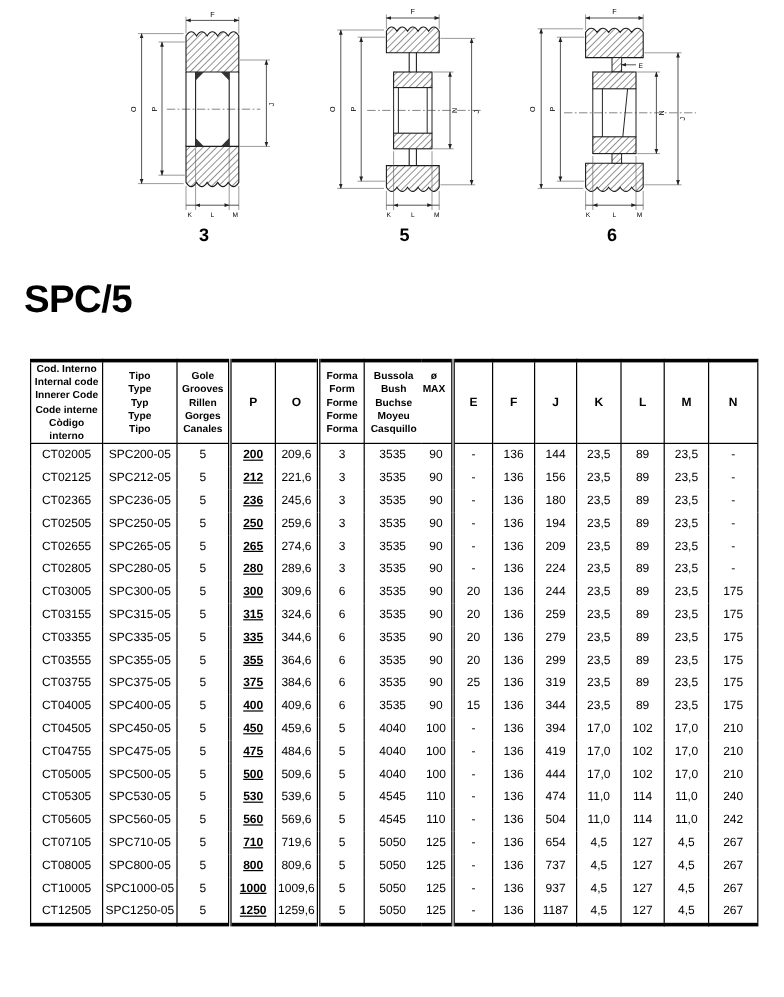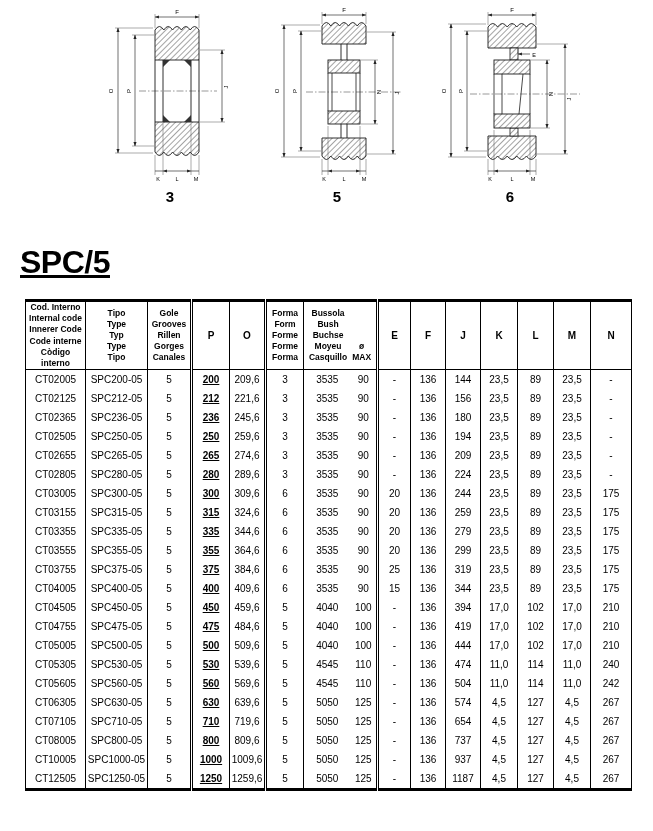--- a/index.html
+++ b/index.html
@@ -15,22 +15,22 @@
   .drawing svg { display:block; }
   .drawing-number {
     text-align:center; font-weight:bold; font-size:15px; margin-top:2px;
     font-family:"Liberation Sans", sans-serif;
   }
   .dim-text { font-size:6px; fill:#000; font-family:"Liberation Sans", sans-serif; }
   .dim-text-s { font-size:5.5px; fill:#000; font-family:"Liberation Sans", sans-serif; }
 
   
   .page-title {
-    position:absolute; left:20px; top:244px;
-    font-size:32px; font-weight:bold; letter-spacing:-0.5px;text-decoration:underline;
+    position:absolute; left:20px; top:231px;
+    font-size:32px; font-weight:bold; letter-spacing:-0.5px;
   }
 
   
   .spec-table {
     position:absolute; left:25px; top:299px;
     border-collapse:collapse; table-layout:fixed;
     border-top:3px solid #000; border-bottom:3px solid #000;
     border-left:1px solid #000; border-right:1px solid #000;
   }
   .spec-table th, .spec-table td {
@@ -39,21 +39,21 @@
   .spec-table thead th {
     font-size:8.5px; font-weight:bold; line-height:1.32;
     height:64px; border-bottom:1px solid #000;
   }
   .spec-table thead th.letter { font-size:10px; }
   .spec-table tbody td { font-size:10px; height:19px; font-weight:normal; }
   .spec-table tbody td.bold { font-weight:bold;text-decoration:underline; }
   .pre { white-space:pre-line; }
   .br  { border-right:1px solid #000; }
   .brd { border-right:3px double #000; }
-  .bussola-wrap { display:flex; align-items:flex-end; justify-content:center; gap:5px; }
+  .bussola-wrap { display:flex; align-items:flex-start; justify-content:center; gap:5px; }
   .dmax { font-size:8.5px; font-weight:bold; }
 </style>
 </head>
 <body>
 
 <div class="drawing" style="left:95px; top:4px; width:150px;">
   <svg width="150" height="182" viewBox="0 0 150 182">
     <defs>
       <pattern id="h3p" patternUnits="userSpaceOnUse" width="4" height="4" patternTransform="rotate(45)">
         <rect width="4" height="4" fill="#fff"></rect>
@@ -555,98 +555,81 @@
     <td class="brd">110</td>
     <td class="br">-</td>
     <td class="br">136</td>
     <td class="br">504</td>
     <td class="br">11,0</td>
     <td class="br">114</td>
     <td class="br">11,0</td>
     <td>242</td>
   </tr>
       <tr>
-    <td class="br">CT06305</td>
-    <td class="br">SPC630-05</td>
-    <td class="brd">5</td>
-    <td class="br bold">630</td>
-    <td class="brd">639,6</td>
+    <td class="br">CT07105</td>
+    <td class="br">SPC710-05</td>
+    <td class="brd">5</td>
+    <td class="br bold">710</td>
+    <td class="brd">719,6</td>
     <td class="br">5</td>
     <td>5050</td>
     <td class="brd">125</td>
     <td class="br">-</td>
     <td class="br">136</td>
-    <td class="br">574</td>
+    <td class="br">654</td>
     <td class="br">4,5</td>
     <td class="br">127</td>
     <td class="br">4,5</td>
     <td>267</td>
   </tr>
       <tr>
-    <td class="br">CT07105</td>
-    <td class="br">SPC710-05</td>
-    <td class="brd">5</td>
-    <td class="br bold">710</td>
-    <td class="brd">719,6</td>
+    <td class="br">CT08005</td>
+    <td class="br">SPC800-05</td>
+    <td class="brd">5</td>
+    <td class="br bold">800</td>
+    <td class="brd">809,6</td>
     <td class="br">5</td>
     <td>5050</td>
     <td class="brd">125</td>
     <td class="br">-</td>
     <td class="br">136</td>
-    <td class="br">654</td>
+    <td class="br">737</td>
     <td class="br">4,5</td>
     <td class="br">127</td>
     <td class="br">4,5</td>
     <td>267</td>
   </tr>
       <tr>
-    <td class="br">CT08005</td>
-    <td class="br">SPC800-05</td>
-    <td class="brd">5</td>
-    <td class="br bold">800</td>
-    <td class="brd">809,6</td>
+    <td class="br">CT10005</td>
+    <td class="br">SPC1000-05</td>
+    <td class="brd">5</td>
+    <td class="br bold">1000</td>
+    <td class="brd">1009,6</td>
     <td class="br">5</td>
     <td>5050</td>
     <td class="brd">125</td>
     <td class="br">-</td>
     <td class="br">136</td>
-    <td class="br">737</td>
+    <td class="br">937</td>
     <td class="br">4,5</td>
     <td class="br">127</td>
     <td class="br">4,5</td>
     <td>267</td>
   </tr>
       <tr>
-    <td class="br">CT10005</td>
-    <td class="br">SPC1000-05</td>
-    <td class="brd">5</td>
-    <td class="br bold">1000</td>
-    <td class="brd">1009,6</td>
+    <td class="br">CT12505</td>
+    <td class="br">SPC1250-05</td>
+    <td class="brd">5</td>
+    <td class="br bold">1250</td>
+    <td class="brd">1259,6</td>
     <td class="br">5</td>
     <td>5050</td>
     <td class="brd">125</td>
     <td class="br">-</td>
     <td class="br">136</td>
-    <td class="br">937</td>
-    <td class="br">4,5</td>
-    <td class="br">127</td>
-    <td class="br">4,5</td>
-    <td>267</td>
-  </tr>
-      <tr>
-    <td class="br">CT12505</td>
-    <td class="br">SPC1250-05</td>
-    <td class="brd">5</td>
-    <td class="br bold">1250</td>
-    <td class="brd">1259,6</td>
-    <td class="br">5</td>
-    <td>5050</td>
-    <td class="brd">125</td>
-    <td class="br">-</td>
-    <td class="br">136</td>
     <td class="br">1187</td>
     <td class="br">4,5</td>
     <td class="br">127</td>
     <td class="br">4,5</td>
     <td>267</td>
   </tr>
     </tbody>
 </table>
 
 </body></html>

